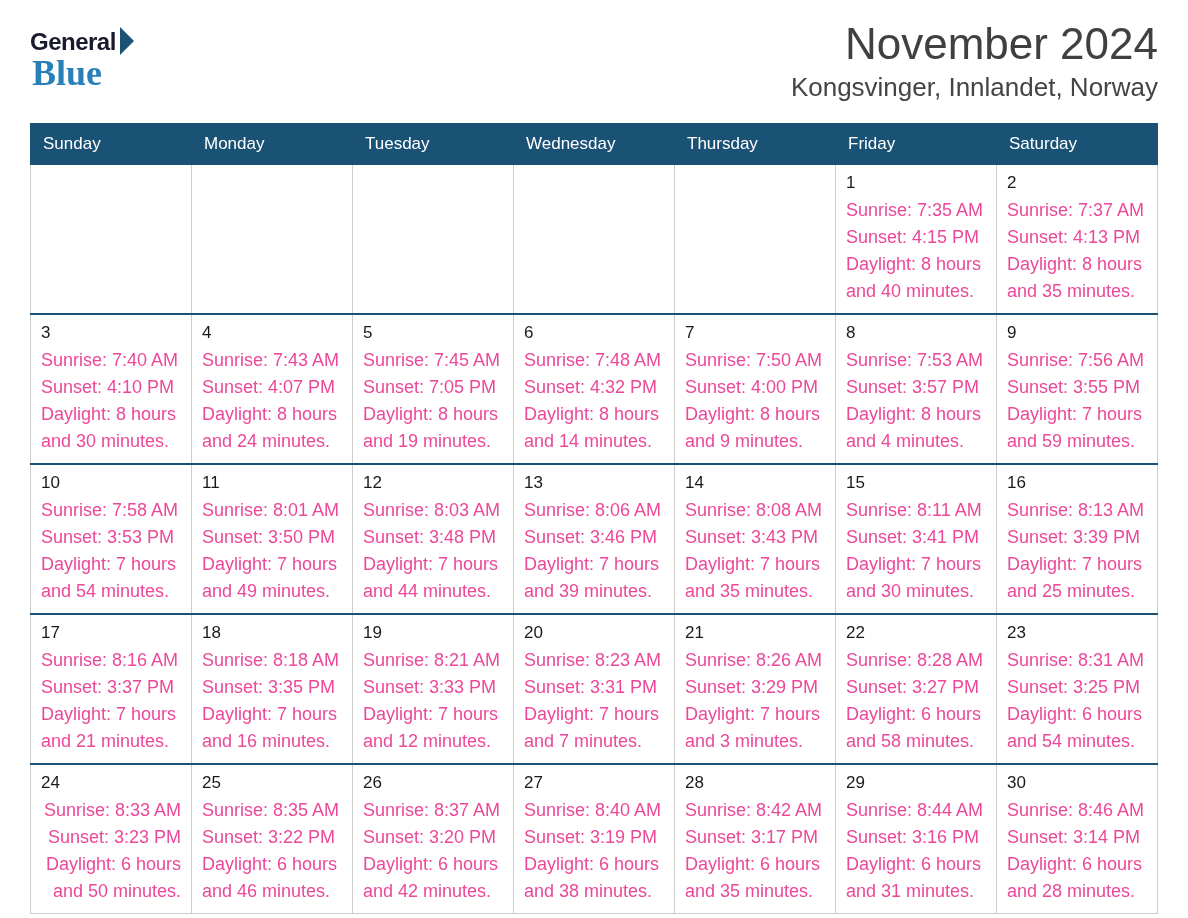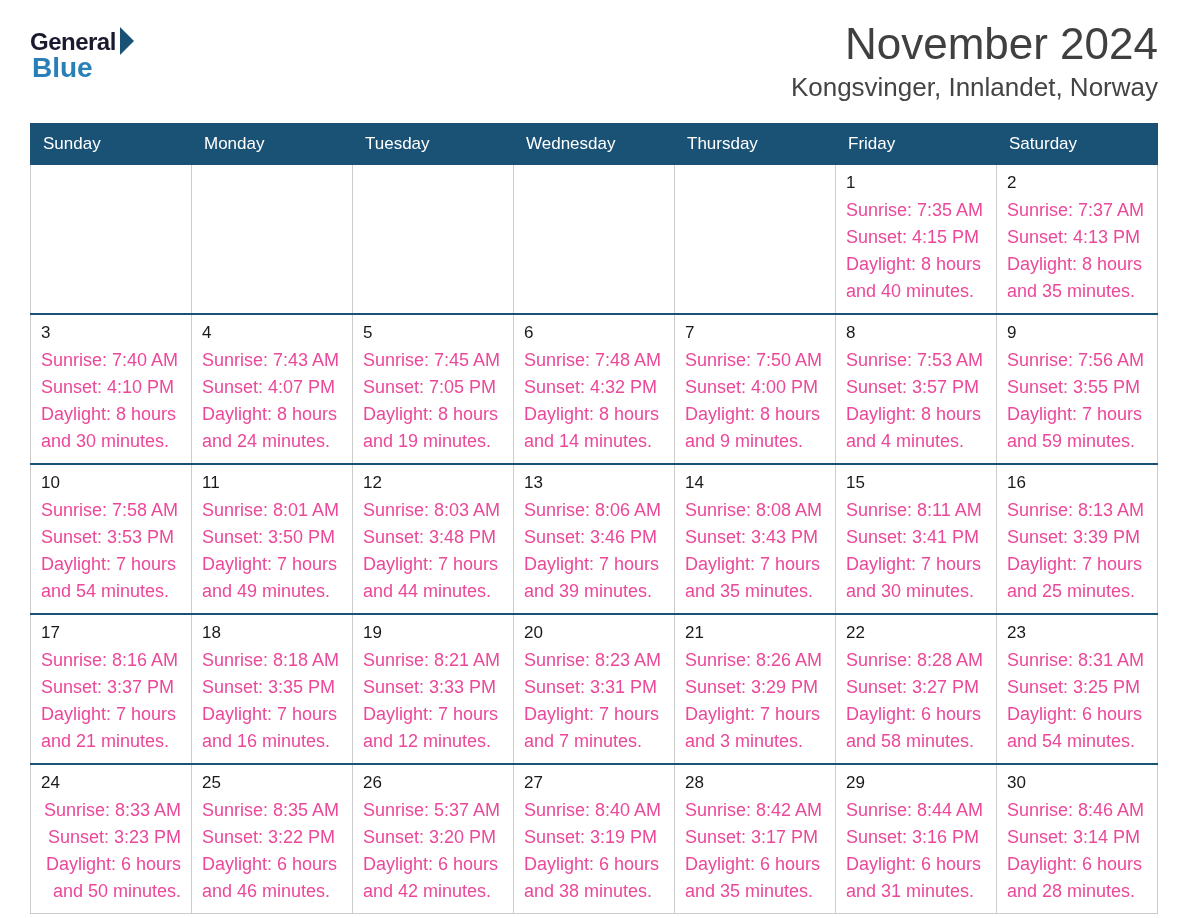--- a/index.html
+++ b/index.html
@@ -35,25 +35,26 @@
     .logo-triangle {
       width: 0;
       height: 0;
       border-left: 14px solid #1a5276;
       border-top: 14px solid transparent;
       border-bottom: 14px solid transparent;
       margin-left: 4px;
       margin-top: -2px;
     }
     .logo-blue {
-      font-size: 28px;
+      font-size: 36px;
       font-weight: bold;
       color: #2980b9;
       margin-top: -4px;
       margin-left: 2px;
+      font-family: Liberation Serif, serif;
     }
     .title-area {
       text-align: right;
     }
     .month-year {
       font-size: 44px;
       font-weight: 300;
       color: #404040;
       line-height: 1.1;
     }
@@ -319,21 +320,21 @@
         </td>
         <td>
           <span class="day-number">25</span>
           <div class="day-info" style="white-space: pre-line;">Sunrise: 8:35 AM
 Sunset: 3:22 PM
 Daylight: 6 hours
 and 46 minutes.</div>
         </td>
         <td>
           <span class="day-number">26</span>
-          <div class="day-info" style="white-space: pre-line;">Sunrise: 5:37 AM
+          <div class="day-info" style="white-space: pre-line;">Sunrise: 8:37 AM
 Sunset: 3:20 PM
 Daylight: 6 hours
 and 42 minutes.</div>
         </td>
         <td>
           <span class="day-number">27</span>
           <div class="day-info" style="white-space: pre-line;">Sunrise: 8:40 AM
 Sunset: 3:19 PM
 Daylight: 6 hours
 and 38 minutes.</div>

